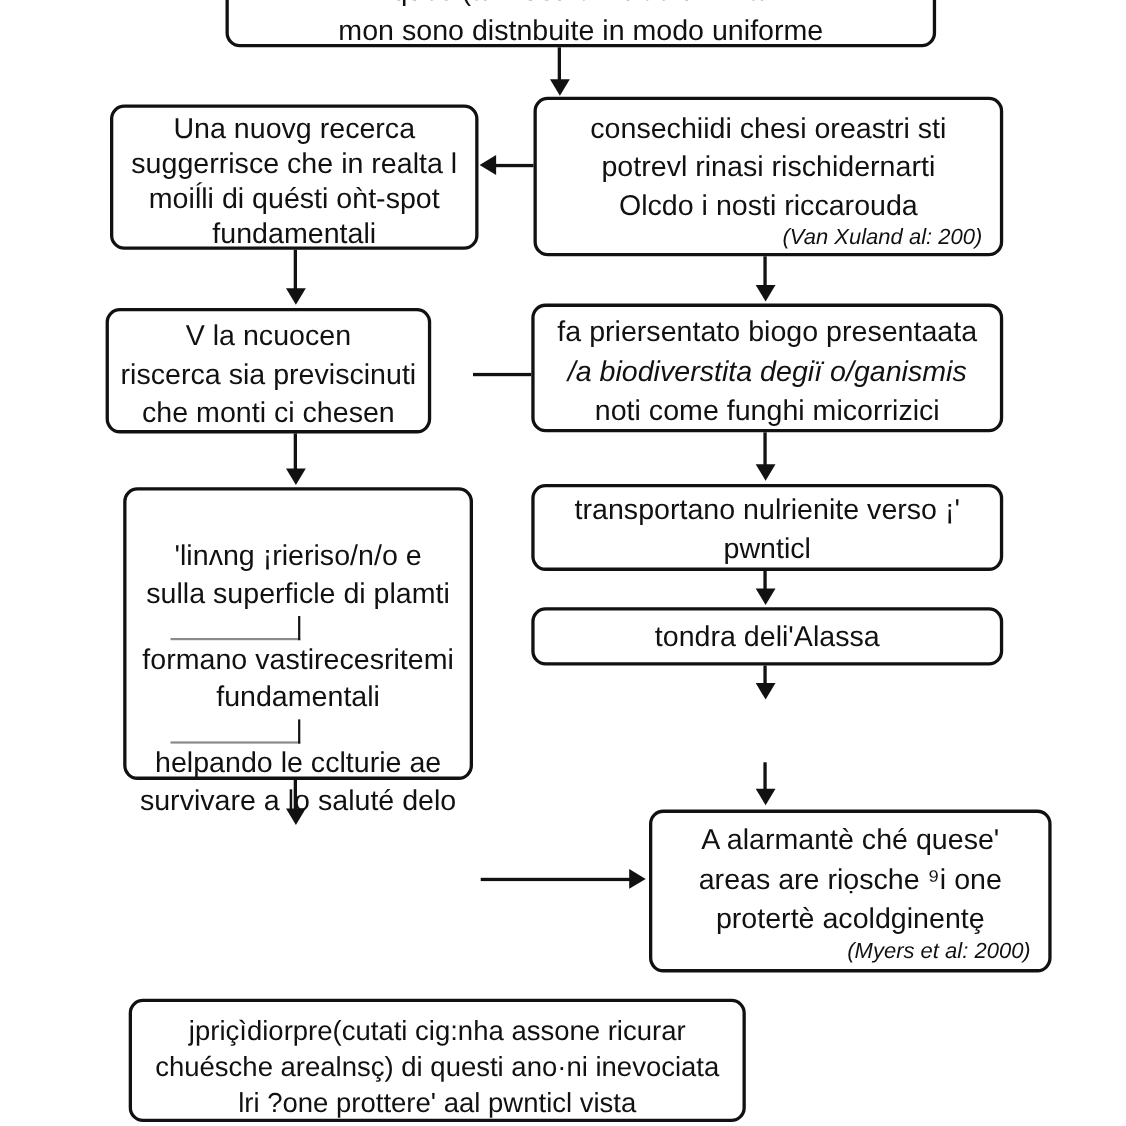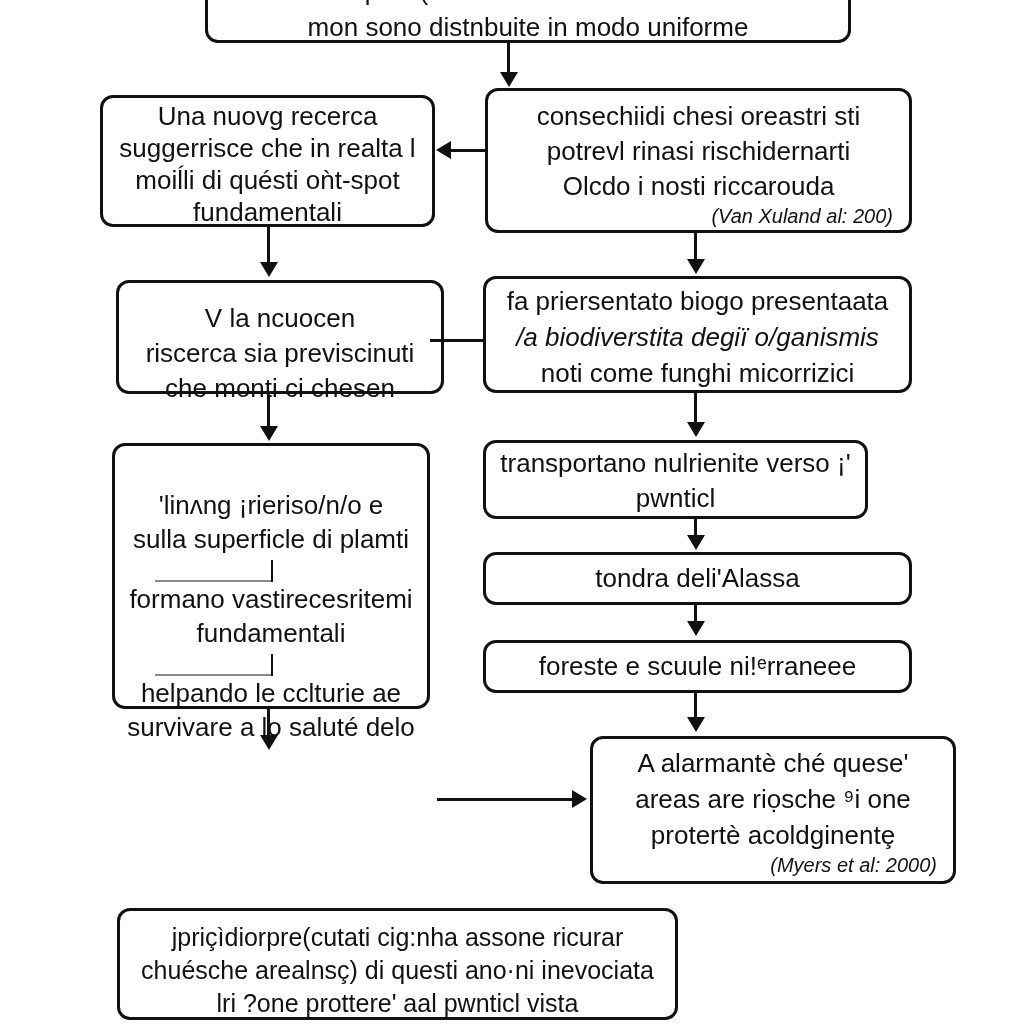--- a/index.html
+++ b/index.html
@@ -89,21 +89,21 @@
 
   <div class="hline" style="left:450px; top:149px; width:35px;"></div>
   <div class="head-left" style="left:436px; top:141px;"></div>
 
   <div class="vline" style="left:267px; top:227px; height:37px;"></div>
   <div class="head-down" style="left:260px; top:262px;"></div>
 
   <div class="vline" style="left:694px; top:233px; height:28px;"></div>
   <div class="head-down" style="left:687px; top:259px;"></div>
 
-  <div class="box" style="left:116px; top:280px; width:328px; height:114px; padding-top:18px;">
+  <div class="box" style="left:96px; top:280px; width:296px; height:114px; padding-top:5px;">
     <div class="ln">V la ncuocen</div>
     <div class="ln">riscerca sia previscinuti</div>
     <div class="ln">che monti ci chesen</div>
   </div>
 
   <div class="box" style="left:483px; top:276px; width:429px; height:117px; padding-top:4px;">
     <div class="ln" style="line-height:36px;">fa priersentato biogo presentaata</div>
     <div class="ln" style="line-height:36px;font-style:italic;">/a biodiverstita degiï o/ganismis</div>
     <div class="ln" style="line-height:36px;">noti come funghi micorrizici</div>
   </div>
@@ -126,38 +126,35 @@
     <div class="ln" style="line-height:34px;">formano vastirecesritemi</div>
     <div class="ln" style="line-height:34px;">fundamentali</div>
     <div class="divider">
       <span class="div-line"></span>
       <span class="div-tick"></span>
     </div>
     <div class="ln" style="line-height:34px;">helpando le cclturie ae</div>
     <div class="ln" style="line-height:34px;">survivare a lo saluté delo</div>
   </div>
 
-  <div class="box" style="left:483px; top:440px; width:385px; height:79px; padding-top:3px;">
+  <div class="box" style="left:483px; top:440px; width:429px; height:79px; padding-top:3px;">
     <div class="ln">transportano nulrienite verso ¡'</div>
     <div class="ln">pwnticl</div>
   </div>
 
   <div class="vline" style="left:694px; top:519px; height:18px;"></div>
   <div class="head-down" style="left:687px; top:535px;"></div>
 
   <div class="box" style="left:483px; top:552px; width:429px; height:53px;">
     <div class="ln" style="line-height:47px;">tondra deli'Alassa</div>
   </div>
 
   <div class="vline" style="left:694px; top:605px; height:18px;"></div>
   <div class="head-down" style="left:687px; top:621px;"></div>
 
-  <div class="box" style="left:483px; top:640px; width:429px; height:53px;">
-    <div class="ln" style="line-height:47px;">foreste e scuule ni!ᵉrraneee</div>
-  </div>
 
   <div class="vline" style="left:694px; top:693px; height:26px;"></div>
   <div class="head-down" style="left:687px; top:717px;"></div>
 
   <div class="vline" style="left:267px; top:709px; height:28px;"></div>
   <div class="head-down" style="left:260px; top:735px;"></div>
 
 
   <div class="box" style="left:590px; top:736px; width:366px; height:148px; padding-top:6px;">
     <div class="ln" style="line-height:36px;">A alarmantè ché quese'</div>

